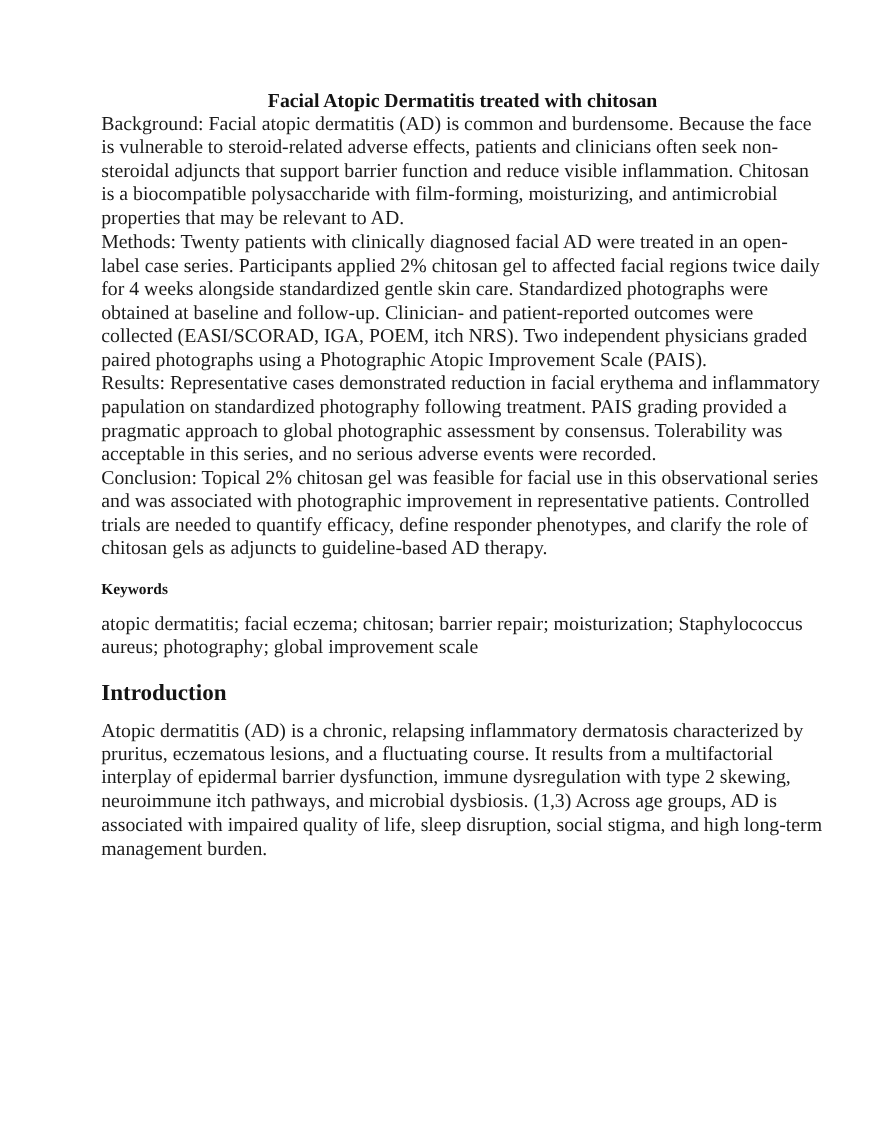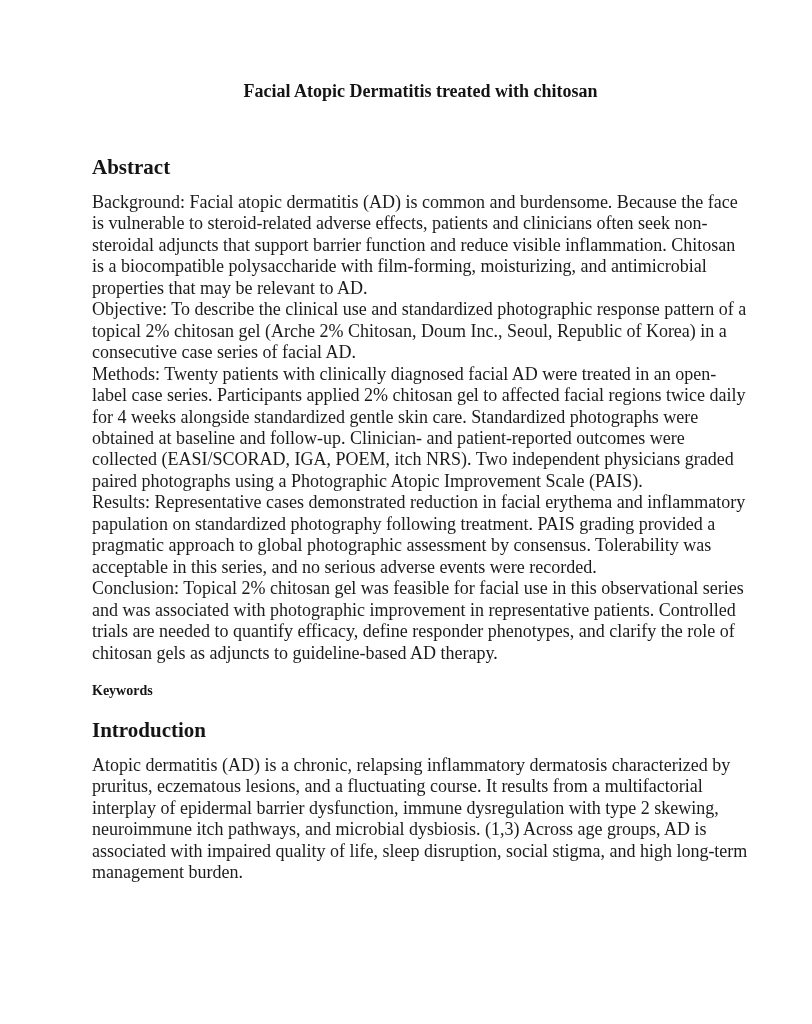--- a/index.html
+++ b/index.html
@@ -48,32 +48,31 @@
     color: #1b1b1b;
   }
 </style>
 </head>
 <body>
 
 <div class="page">
 
   <h2 class="doc-title">Facial Atopic Dermatitis treated with chitosan</h2>
 
-  <h1 class="section-heading heading-abstract">Abstract</h1>
 
   <div>
     <p class="body-text">Background: Facial atopic dermatitis (AD) is common and burdensome. Because the face is vulnerable to steroid-related adverse effects, patients and clinicians often seek non-steroidal adjuncts that support barrier function and reduce visible inflammation. Chitosan is a biocompatible polysaccharide with film-forming, moisturizing, and antimicrobial properties that may be relevant to AD.</p>
-    <p class="body-text">Objective: To describe the clinical use and standardized photographic response pattern of a topical 2% chitosan gel (Arche 2% Chitosan, Doum Inc., Seoul, Republic of Korea) in a consecutive case series of facial AD.</p>
     <p class="body-text">Methods: Twenty patients with clinically diagnosed facial AD were treated in an open-label case series. Participants applied 2% chitosan gel to affected facial regions twice daily for 4 weeks alongside standardized gentle skin care. Standardized photographs were obtained at baseline and follow-up. Clinician- and patient-reported outcomes were collected (EASI/SCORAD, IGA, POEM, itch NRS). Two independent physicians graded paired photographs using a Photographic Atopic Improvement Scale (PAIS).</p>
     <p class="body-text">Results: Representative cases demonstrated reduction in facial erythema and inflammatory papulation on standardized photography following treatment. PAIS grading provided a pragmatic approach to global photographic assessment by consensus. Tolerability was acceptable in this series, and no serious adverse events were recorded.</p>
     <p class="body-text">Conclusion: Topical 2% chitosan gel was feasible for facial use in this observational series and was associated with photographic improvement in representative patients. Controlled trials are needed to quantify efficacy, define responder phenotypes, and clarify the role of chitosan gels as adjuncts to guideline-based AD therapy.</p>
   </div>
 
   <h3 class="section-heading heading-keywords">Keywords</h3>
 
+  <p class="body-text">atopic dermatitis; facial eczema; chitosan; barrier repair; moisturization; Staphylococcus aureus; photography; global improvement scale</p>
 
   <h1 class="section-heading heading-introduction">Introduction</h1>
 
   <div>
     <p class="body-text">Atopic dermatitis (AD) is a chronic, relapsing inflammatory dermatosis characterized by pruritus, eczematous lesions, and a fluctuating course. It results from a multifactorial interplay of epidermal barrier dysfunction, immune dysregulation with type 2 skewing, neuroimmune itch pathways, and microbial dysbiosis. (1,3) Across age groups, AD is associated with impaired quality of life, sleep disruption, social stigma, and high long-term management burden.</p>
   </div>
 
 </div>
 
 </body></html>

